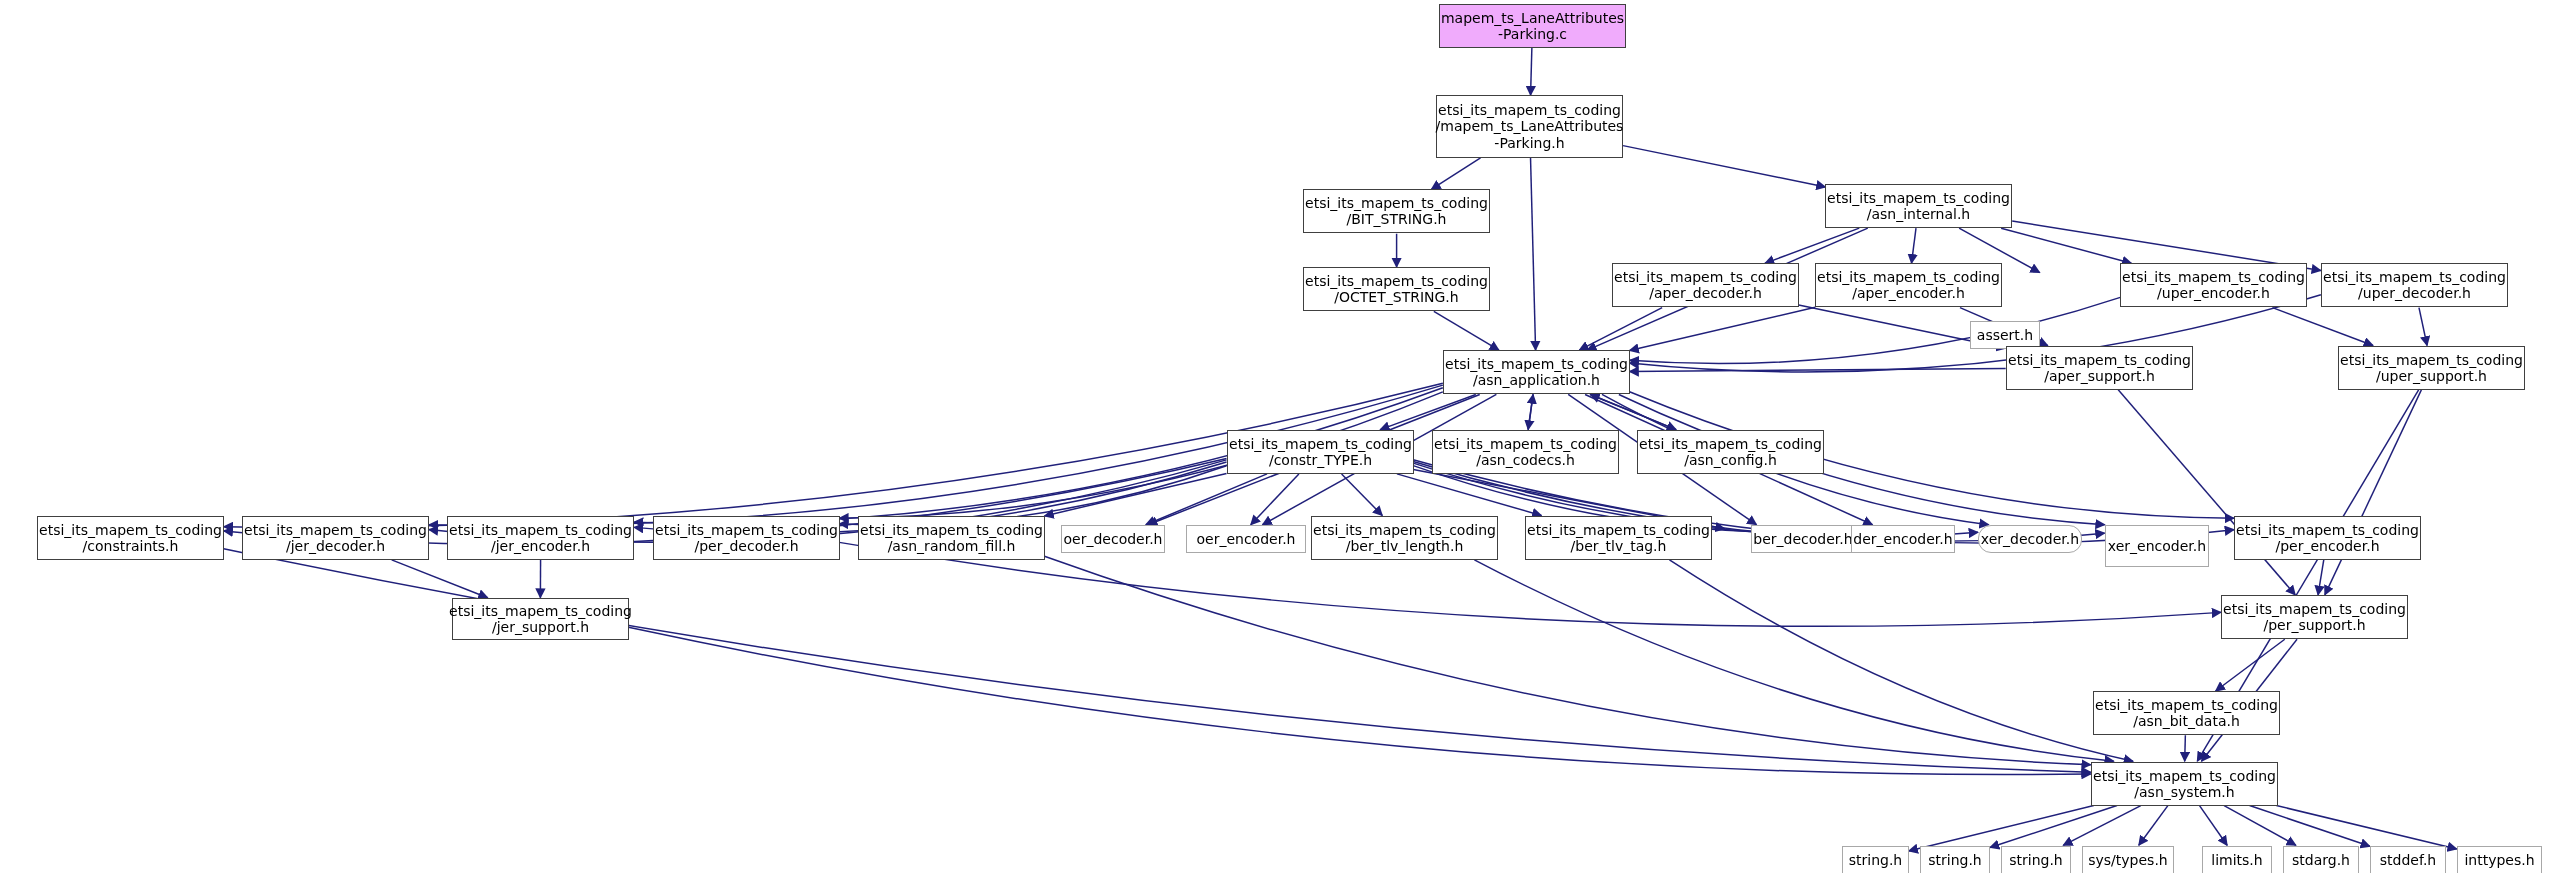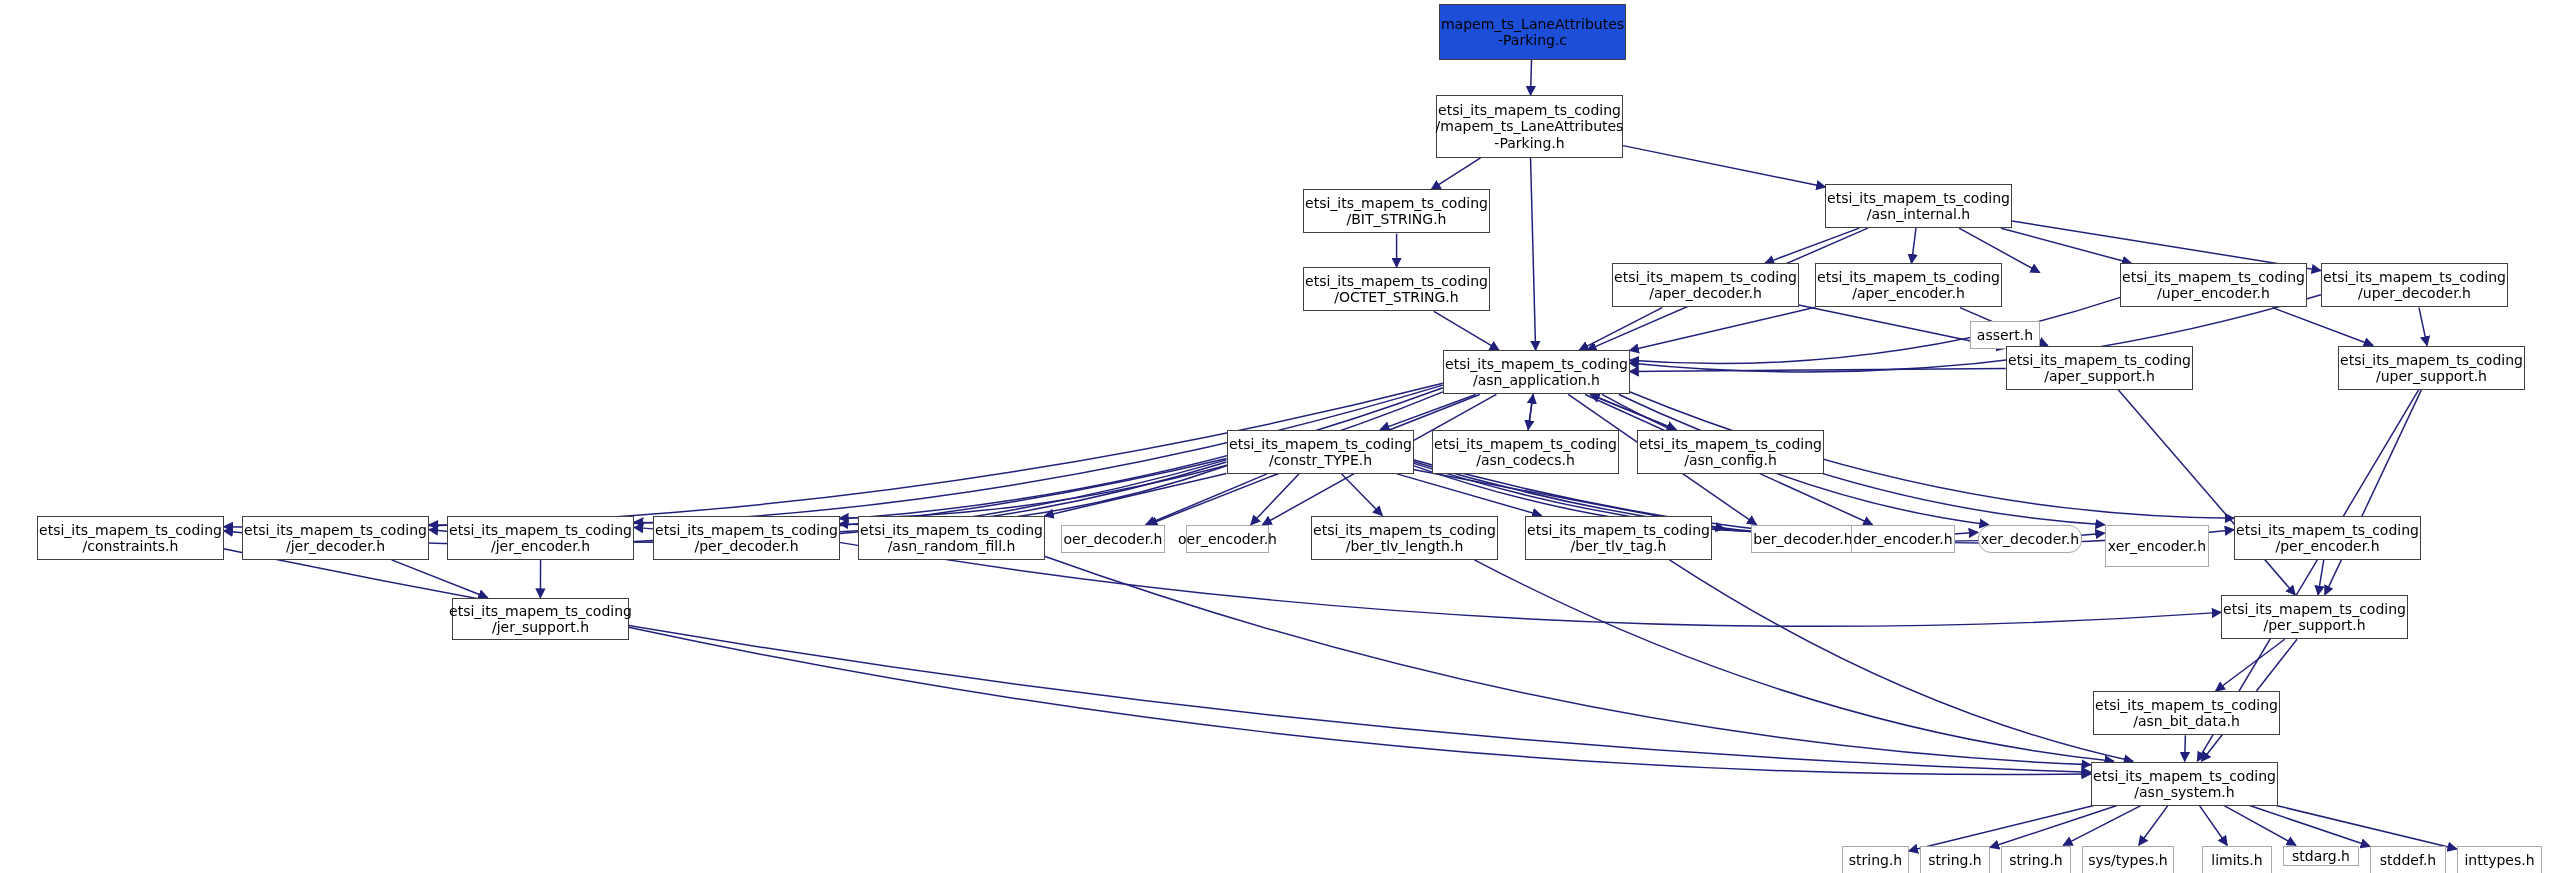--- a/index.html
+++ b/index.html
@@ -93,21 +93,21 @@
         <path d="M 2290.4146341463415 872 Q 2221.707317073171 894.7177419354839 2153 917.4354838709677" fill="none" stroke="#20207a" stroke-width="1.6" marker-end="url(#arrow)"></path>
         <path d="M 2316.170731707317 872 Q 2274.2195121951218 893.5 2232.268292682927 915" fill="none" stroke="#20207a" stroke-width="1.6" marker-end="url(#arrow)"></path>
         <path d="M 2345.439024390244 872 Q 2329.707317073171 893.5 2313.9756097560976 915" fill="none" stroke="#20207a" stroke-width="1.6" marker-end="url(#arrow)"></path>
         <path d="M 2379.682926829268 872 Q 2394.628048780488 893.5 2409.5731707317073 915" fill="none" stroke="#20207a" stroke-width="1.6" marker-end="url(#arrow)"></path>
         <path d="M 2406.317073170732 872 Q 2445.121951219512 893.5 2483.9268292682927 915" fill="none" stroke="#20207a" stroke-width="1.6" marker-end="url(#arrow)"></path>
         <path d="M 2433.829268292683 872 Q 2498.9146341463415 894.0537190082645 2564 916.1074380165289" fill="none" stroke="#20207a" stroke-width="1.6" marker-end="url(#arrow)"></path>
         <path d="M 2462.8048780487807 872 Q 2560.4024390243903 895.4692082111437 2658 918.9384164222874" fill="none" stroke="#20207a" stroke-width="1.6" marker-end="url(#arrow)"></path>
       </g>
   </svg>
   <div id="node-layer">
-      <div class="node root" style="left: 1439px; top: 3.7px; width: 187px; height: 56px; background: #1d4ed8;">mapem_ts_LaneAttributes
+      <div class="node root" style="left: 1439px; top: 3.7px; width: 187px; height: 44px; background: #f0abfc;">mapem_ts_LaneAttributes
 -Parking.c</div>
       <div class="node hdr" style="left: 1436px; top: 95px; width: 187px; height: 63px;">etsi_its_mapem_ts_coding
 /mapem_ts_LaneAttributes
 -Parking.h</div>
       <div class="node hdr" style="left: 1303px; top: 189px; width: 187px; height: 44px;">etsi_its_mapem_ts_coding
 /BIT_STRING.h</div>
       <div class="node hdr" style="left: 1303px; top: 267px; width: 187px; height: 44px;">etsi_its_mapem_ts_coding
 /OCTET_STRING.h</div>
       <div class="node hdr" style="left: 1825px; top: 184px; width: 187px; height: 44px;">etsi_its_mapem_ts_coding
 /asn_internal.h</div>
@@ -136,21 +136,21 @@
 /constraints.h</div>
       <div class="node hdr" style="left: 242px; top: 516px; width: 187px; height: 44px;">etsi_its_mapem_ts_coding
 /jer_decoder.h</div>
       <div class="node hdr" style="left: 447px; top: 516px; width: 187px; height: 44px;">etsi_its_mapem_ts_coding
 /jer_encoder.h</div>
       <div class="node hdr" style="left: 653px; top: 516px; width: 187px; height: 44px;">etsi_its_mapem_ts_coding
 /per_decoder.h</div>
       <div class="node hdr" style="left: 858px; top: 516px; width: 187px; height: 44px;">etsi_its_mapem_ts_coding
 /asn_random_fill.h</div>
       <div class="node sys" style="left: 1061px; top: 525px; width: 104px; height: 28px;">oer_decoder.h</div>
-      <div class="node sys" style="left: 1186px; top: 525px; width: 83px; height: 28px;">oer_encoder.h</div>
+      <div class="node sys" style="left: 1186px; top: 525px; width: 120px; height: 28px;">oer_encoder.h</div>
       <div class="node hdr" style="left: 1311px; top: 516px; width: 187px; height: 44px;">etsi_its_mapem_ts_coding
 /ber_tlv_length.h</div>
       <div class="node hdr" style="left: 1525px; top: 516px; width: 187px; height: 44px;">etsi_its_mapem_ts_coding
 /ber_tlv_tag.h</div>
       <div class="node sys" style="left: 1725px; top: 525px; width: 104px; height: 28px; margin-left: 26px;">ber_decoder.h</div>
       <div class="node sys" style="left: 1851px; top: 525px; width: 104px; height: 28px;">der_encoder.h</div>
       <div class="node sys" style="left: 1978px; top: 525px; width: 104px; height: 28px; border-radius: 13px;">xer_decoder.h</div>
       <div class="node sys" style="left: 2105px; top: 525px; width: 104px; height: 42px;">xer_encoder.h</div>
       <div class="node hdr" style="left: 2234px; top: 516px; width: 187px; height: 44px;">etsi_its_mapem_ts_coding
 /per_encoder.h</div>
@@ -160,18 +160,18 @@
 /per_support.h</div>
       <div class="node hdr" style="left: 2093px; top: 691px; width: 187px; height: 44px;">etsi_its_mapem_ts_coding
 /asn_bit_data.h</div>
       <div class="node hdr" style="left: 2091px; top: 762px; width: 187px; height: 44px;">etsi_its_mapem_ts_coding
 /asn_system.h</div>
       <div class="node sys" style="left: 1842px; top: 846px; width: 67px; height: 28px;">string.h</div>
       <div class="node sys" style="left: 1920px; top: 846px; width: 70px; height: 28px;">string.h</div>
       <div class="node sys" style="left: 2001px; top: 846px; width: 70px; height: 28px;">string.h</div>
       <div class="node sys" style="left: 2082px; top: 846px; width: 92px; height: 28px;">sys/types.h</div>
       <div class="node sys" style="left: 2202px; top: 846px; width: 70px; height: 28px;">limits.h</div>
-      <div class="node sys" style="left: 2283px; top: 846px; width: 76px; height: 20px; text-align: center;">stdarg.h</div>
+      <div class="node sys" style="left: 2283px; top: 846px; width: 76px; height: 28px; text-align: center;">stdarg.h</div>
       <div class="node sys" style="left: 2370px; top: 846px; width: 76px; height: 28px;">stddef.h</div>
       <div class="node sys" style="left: 2457px; top: 846px; width: 85px; height: 28px;">inttypes.h</div>
     </div>
 </div>
 
 
 </body></html>

